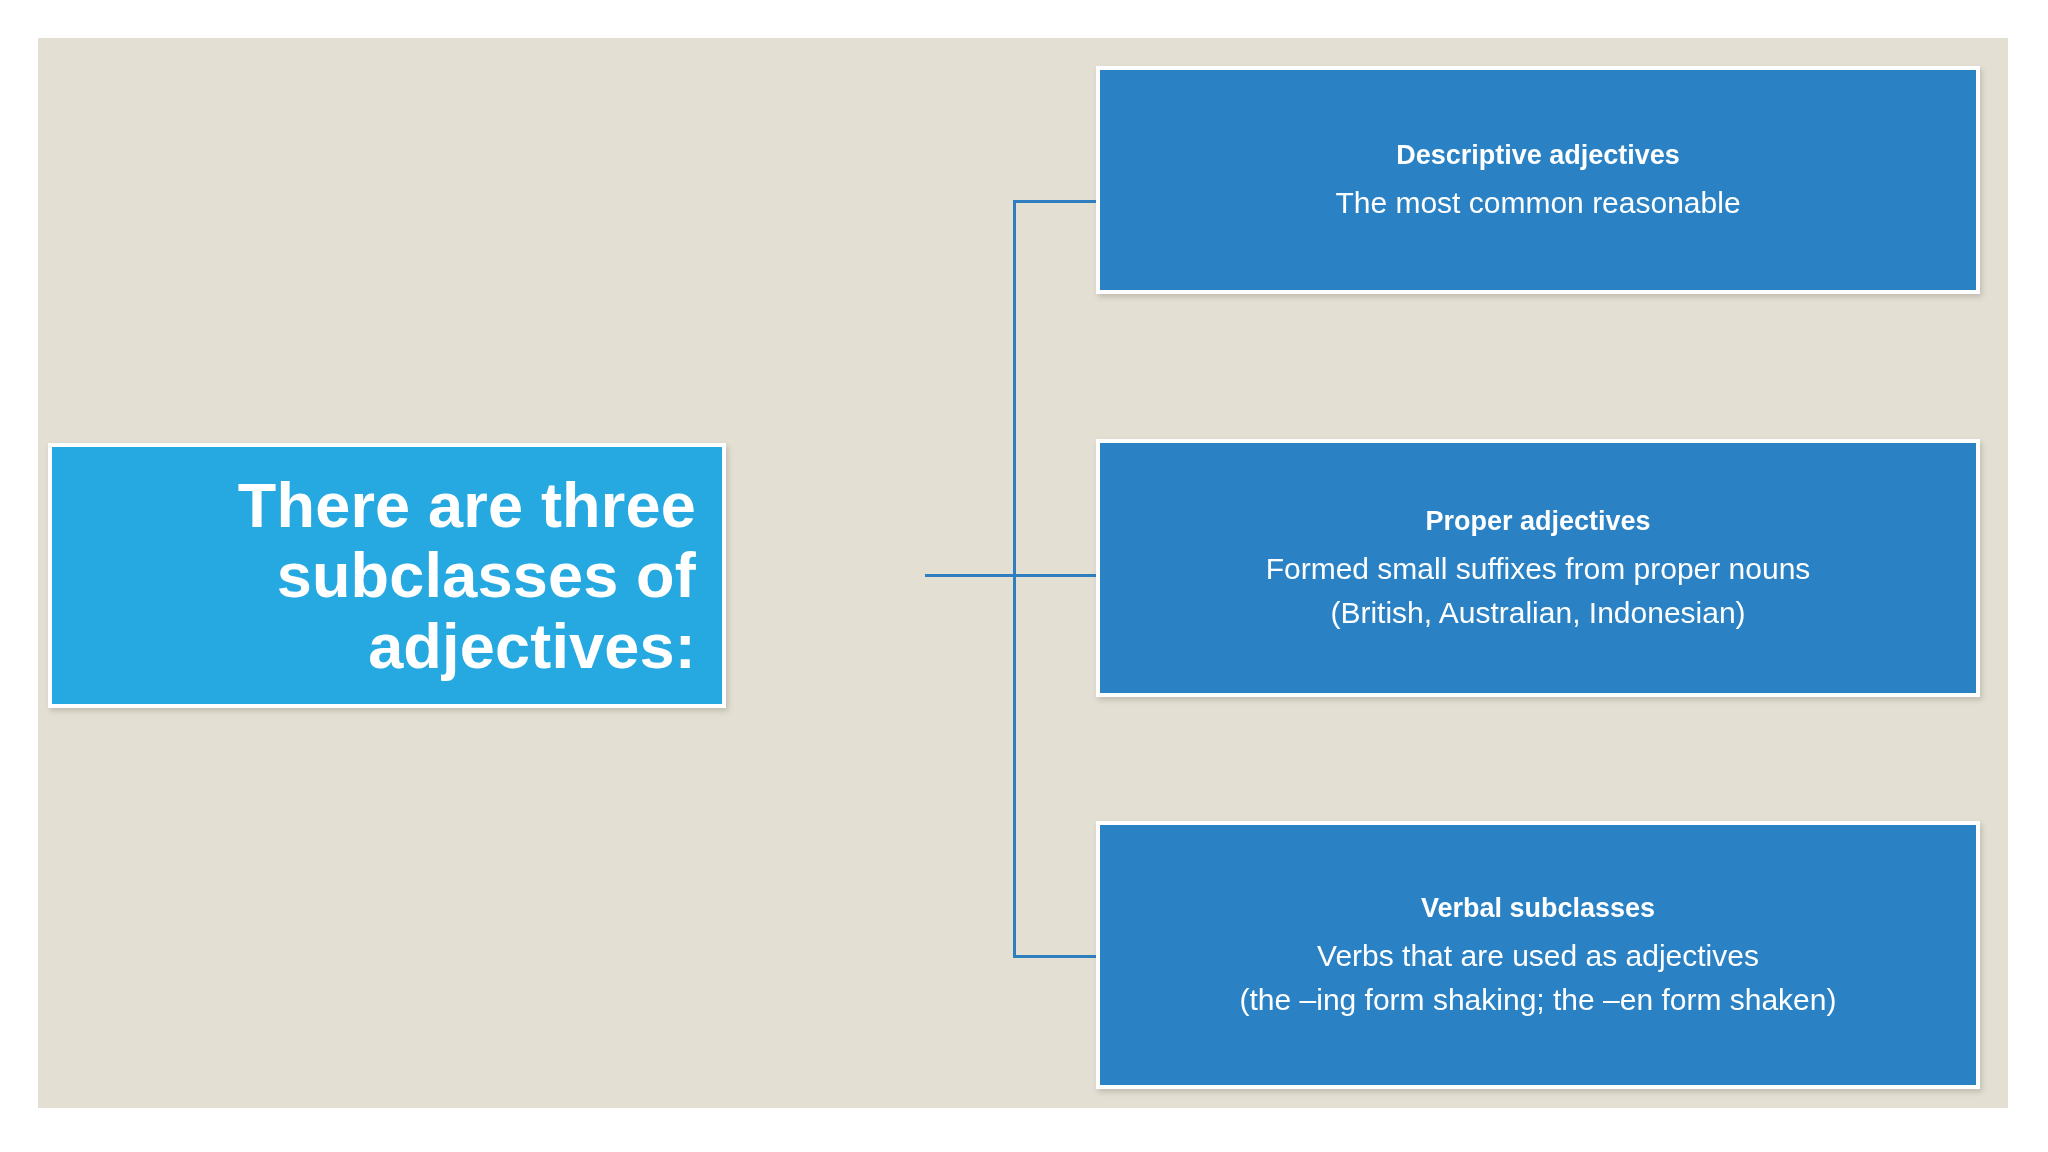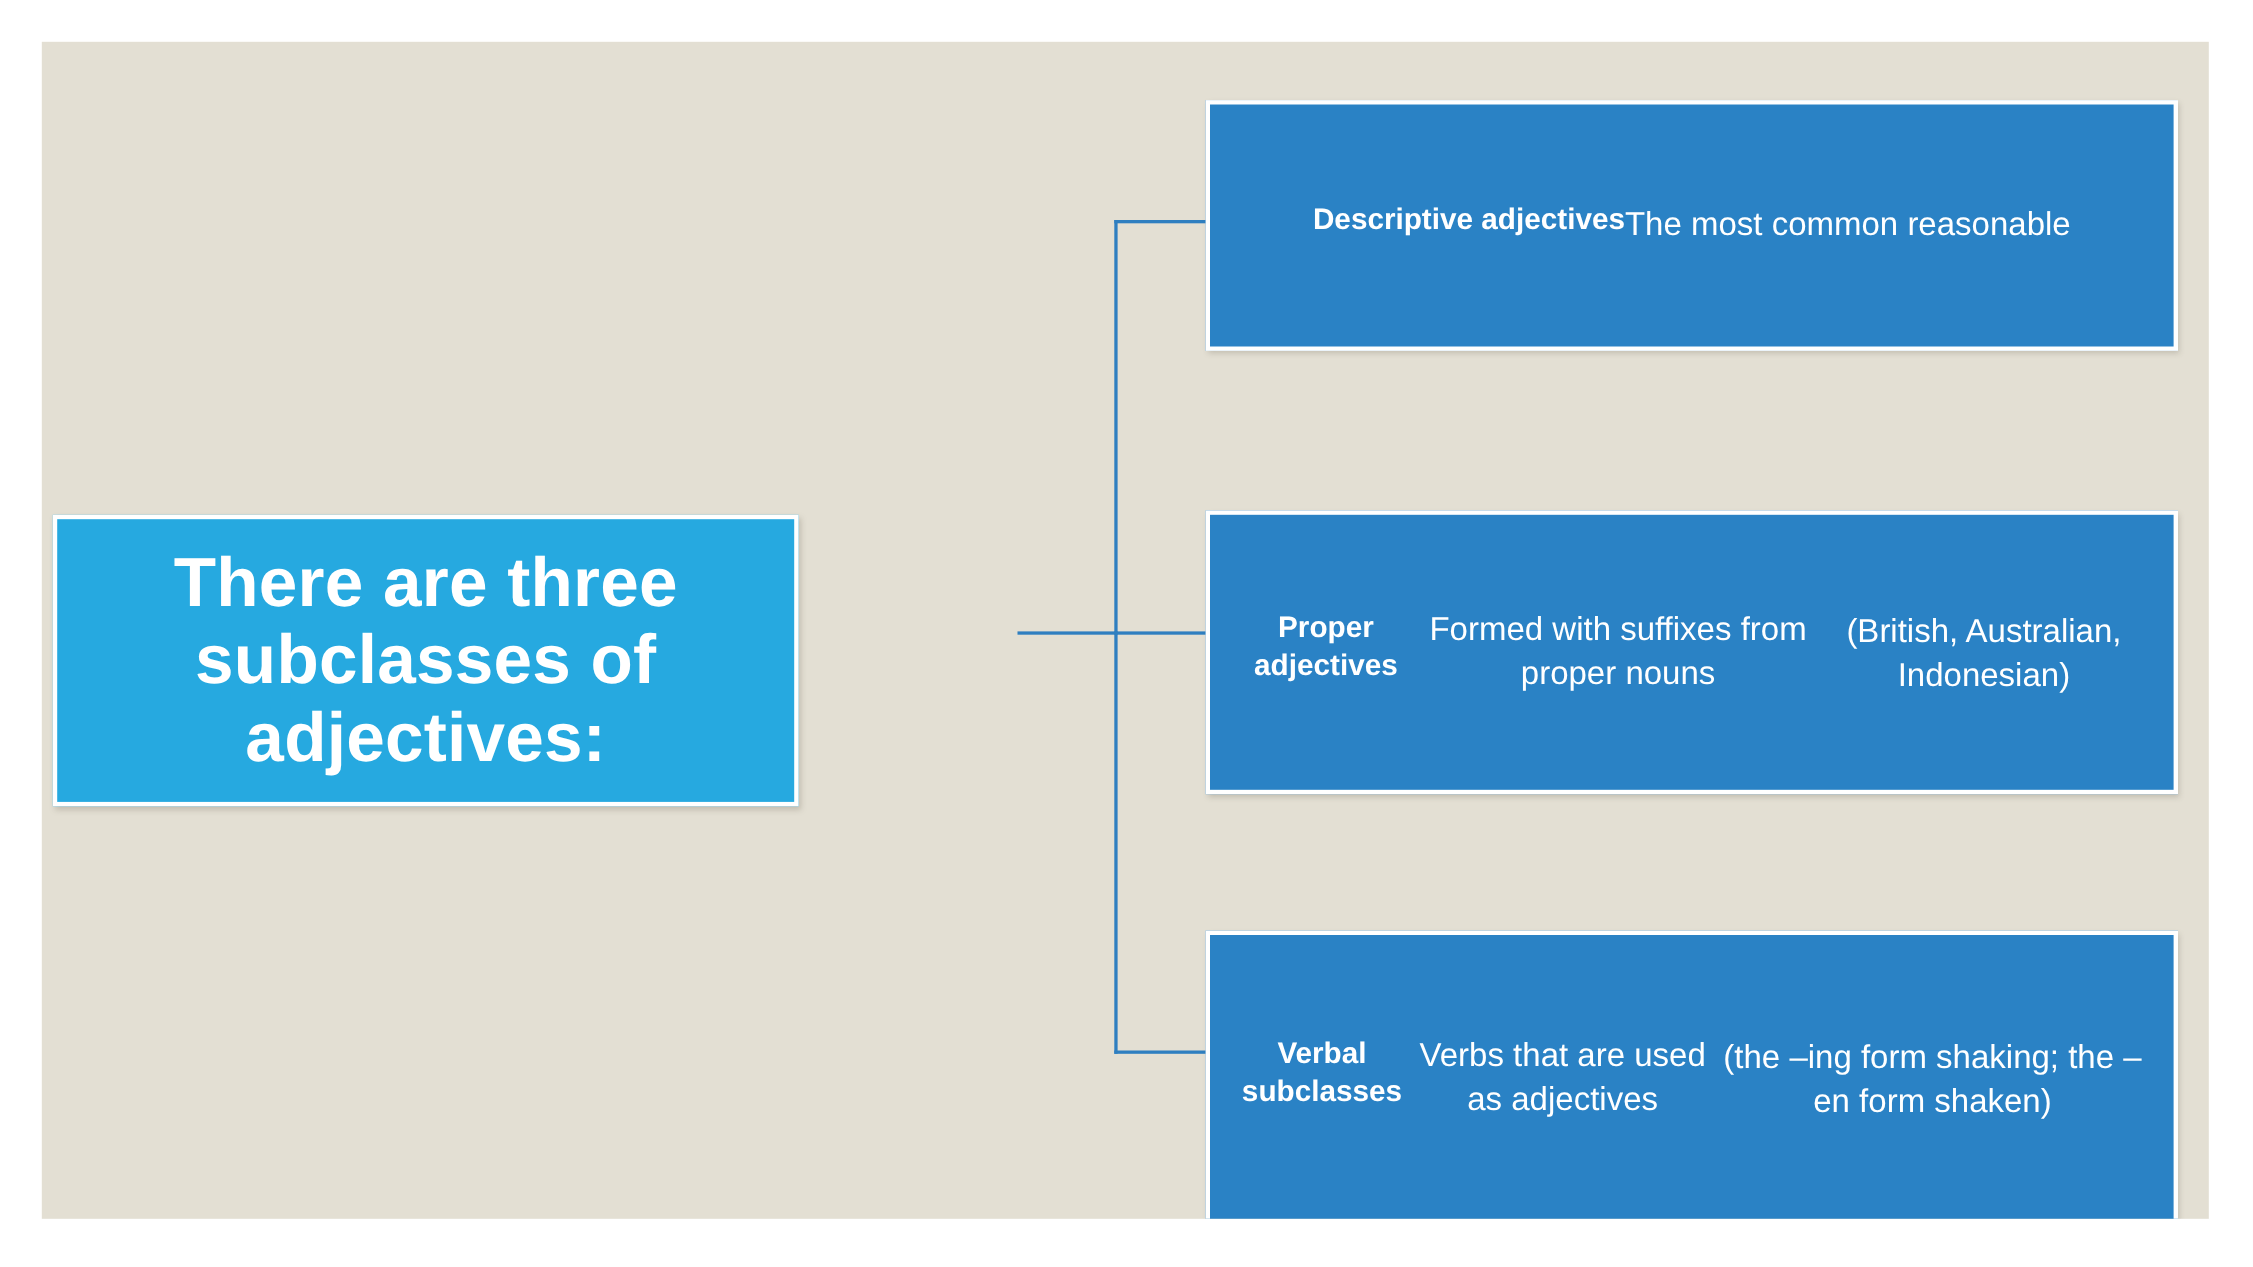--- a/index.html
+++ b/index.html
@@ -50,27 +50,26 @@
   .conn-branch-1 { top: 162px; }
   .conn-branch-2 { top: 536px; }
   .conn-branch-3 { top: 917px; }
 
   
   .node {
     position: absolute;
     box-sizing: border-box;
     border: 4px solid #ffffff;
     display: flex;
-    flex-direction: row;
+    flex-direction: column;
     align-items: center;
     justify-content: center;
-    text-align: center;
+    text-align: right;
     color: #ffffff;
     box-shadow: 2px 3px 5px rgba(110,105,90,0.28);
-    margin-top: 25px;
   }
 
   .root-node {
     left: 10px;
     top: 405px;
     width: 678px;
     height: 265px;
     background: #26a9e0;
   }
   .root-title {
@@ -122,21 +121,21 @@
 subclasses of adjectives:</div>
   </div>
 
   <div class="node child-node child-1">
     <div class="child-heading">Descriptive adjectives</div>
     <div class="child-line">The most common reasonable</div>
   </div>
 
   <div class="node child-node child-2">
     <div class="child-heading">Proper adjectives</div>
-    <div class="child-line">Formed with suffixes from proper nouns</div>
+    <div class="child-line">Formed small suffixes from proper nouns</div>
     <div class="child-line">(British, Australian, Indonesian)</div>
   </div>
 
   <div class="node child-node child-3">
     <div class="child-heading">Verbal subclasses</div>
     <div class="child-line">Verbs that are used as adjectives</div>
     <div class="child-line">(the –ing form shaking; the –en form shaken)</div>
   </div>
 
 </div>

